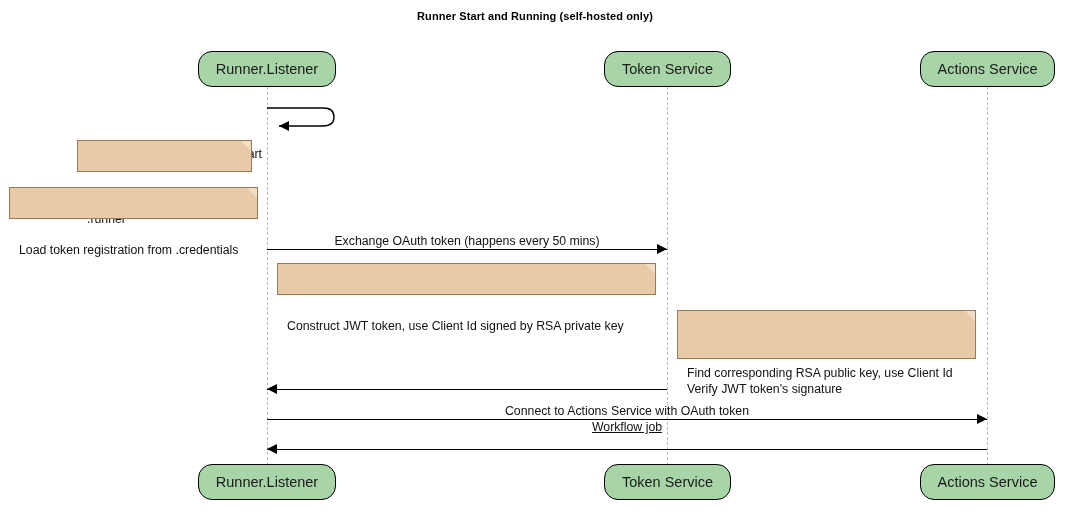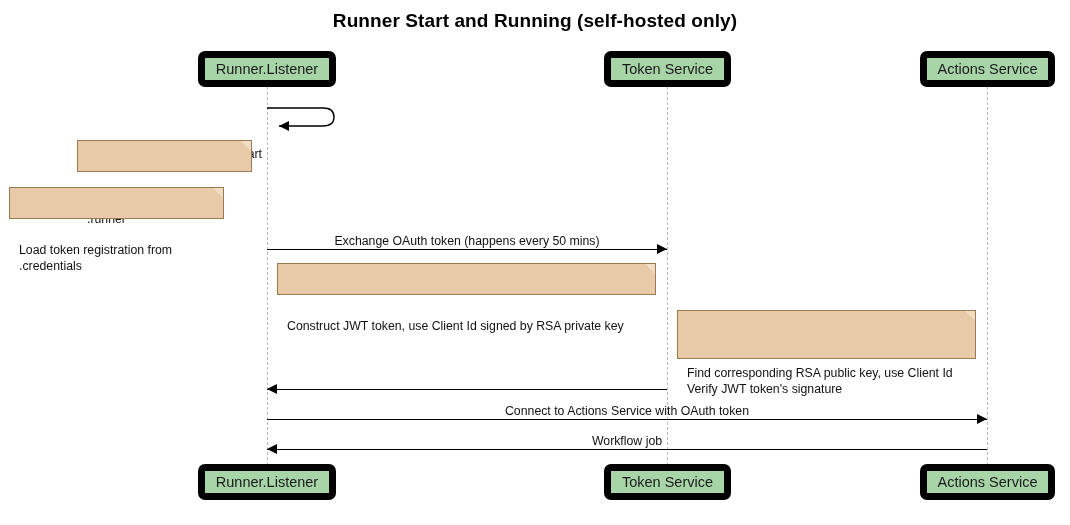--- a/index.html
+++ b/index.html
@@ -7,30 +7,30 @@
     width:1070px;height:525px;
     background:#ffffff;
     font-family:"Liberation Sans", sans-serif;
     overflow:hidden;
   }
   #canvas{position:relative;width:1070px;height:525px;}
 
   .diagram-title{
     position:absolute;left:0;top:10px;width:1070px;
     text-align:center;
-    font-size:19px;font-weight:bold;color:#000;
+    font-size:11px;font-weight:bold;color:#000;
     letter-spacing:0.1px;
   }
 
   
   .participant{
     position:absolute;
     background:#a8d5a8;
-    border:7px solid #000000;
-    border-radius:7px;
+    border:1px solid #000000;
+    border-radius:14px;
     box-sizing:border-box;
     display:flex;align-items:center;justify-content:center;
     font-size:14.5px;color:#1a1a1a;
     height:36px;
   }
 
   
   .lifeline{
     position:absolute;width:0;
     border-left:1px dashed #b9b9b9;
@@ -134,29 +134,29 @@
 
   <div class="msg-line" style="left:267px;top:389px;width:400px;"></div>
   <div class="arrow-l" style="left:267px;top:384px;"></div>
 
   <div class="msg-line" style="left:267px;top:419px;width:720px;"></div>
   <div class="arrow-r" style="left:977px;top:414px;"></div>
   <div class="msg-label" style="left:267px;top:404px;width:720px;">Connect to Actions Service with OAuth token</div>
 
   <div class="msg-line" style="left:267px;top:449px;width:720px;"></div>
   <div class="arrow-l" style="left:267px;top:444px;"></div>
-  <div class="msg-label" style="left:267px;top:434px;width:720px;">Workflow job</div>
+  <div class="msg-label" style="left:267px;top:420px;width:720px;text-decoration:underline;">Workflow job</div>
 
   <div class="note" style="left:77px;top:140px;width:175px;height:32px;">
     <span class="fold-edge"></span>
     <span class="fold"></span>
     <span>Load config info from .runner</span>
   </div>
 
-  <div class="note" style="left:9px;top:187px;width:215px;height:32px;">
+  <div class="note" style="left:9px;top:187px;width:249px;height:32px;">
     <span class="fold-edge"></span>
     <span class="fold"></span>
     <span>Load token registration from .credentials</span>
   </div>
 
   <div class="note" style="left:277px;top:263px;width:379px;height:32px;">
     <span class="fold-edge"></span>
     <span class="fold"></span>
     <span>Construct JWT token, use Client Id signed by RSA private key</span>
   </div>

